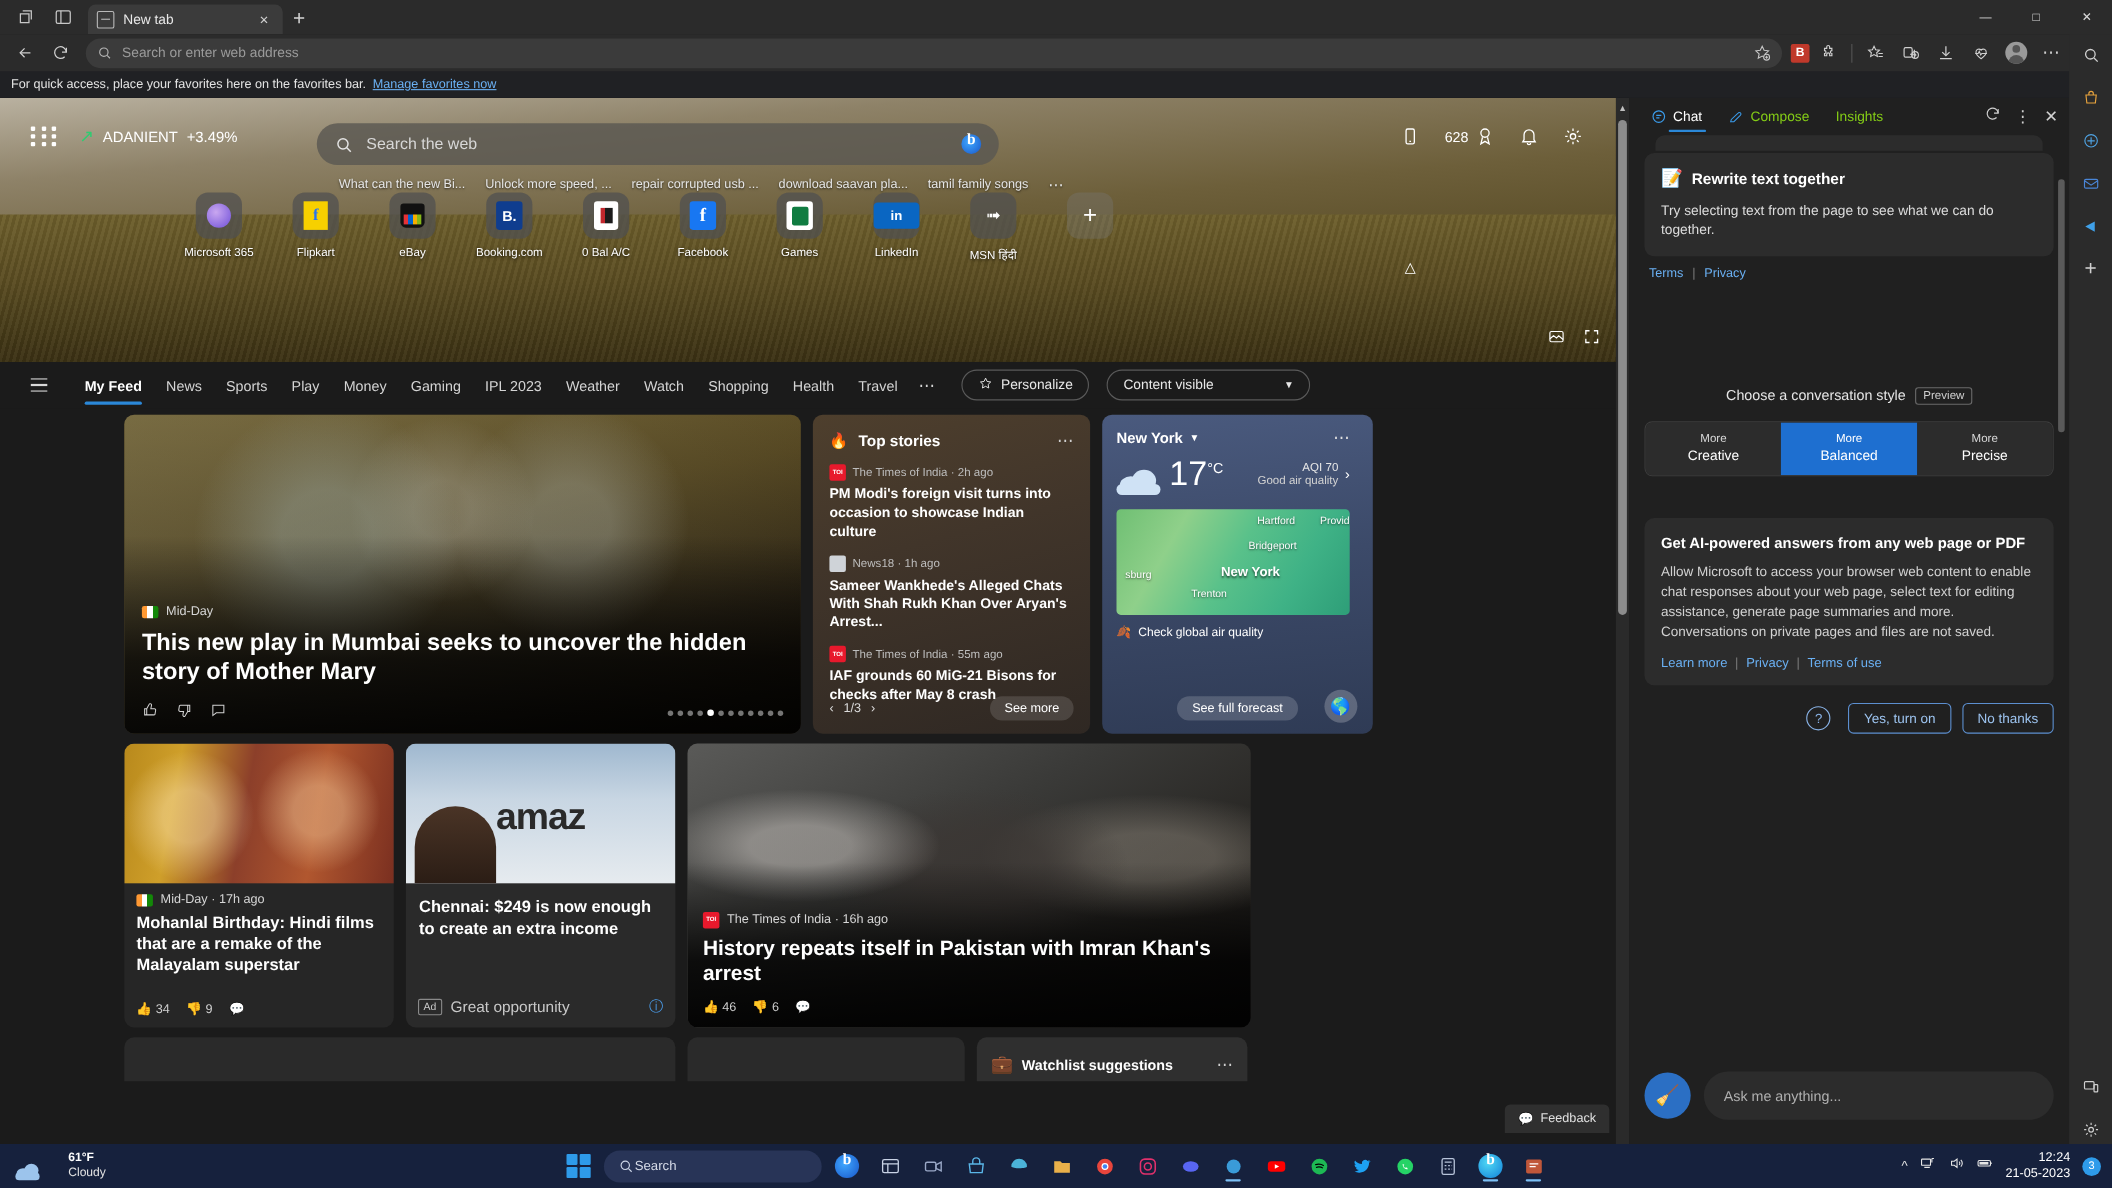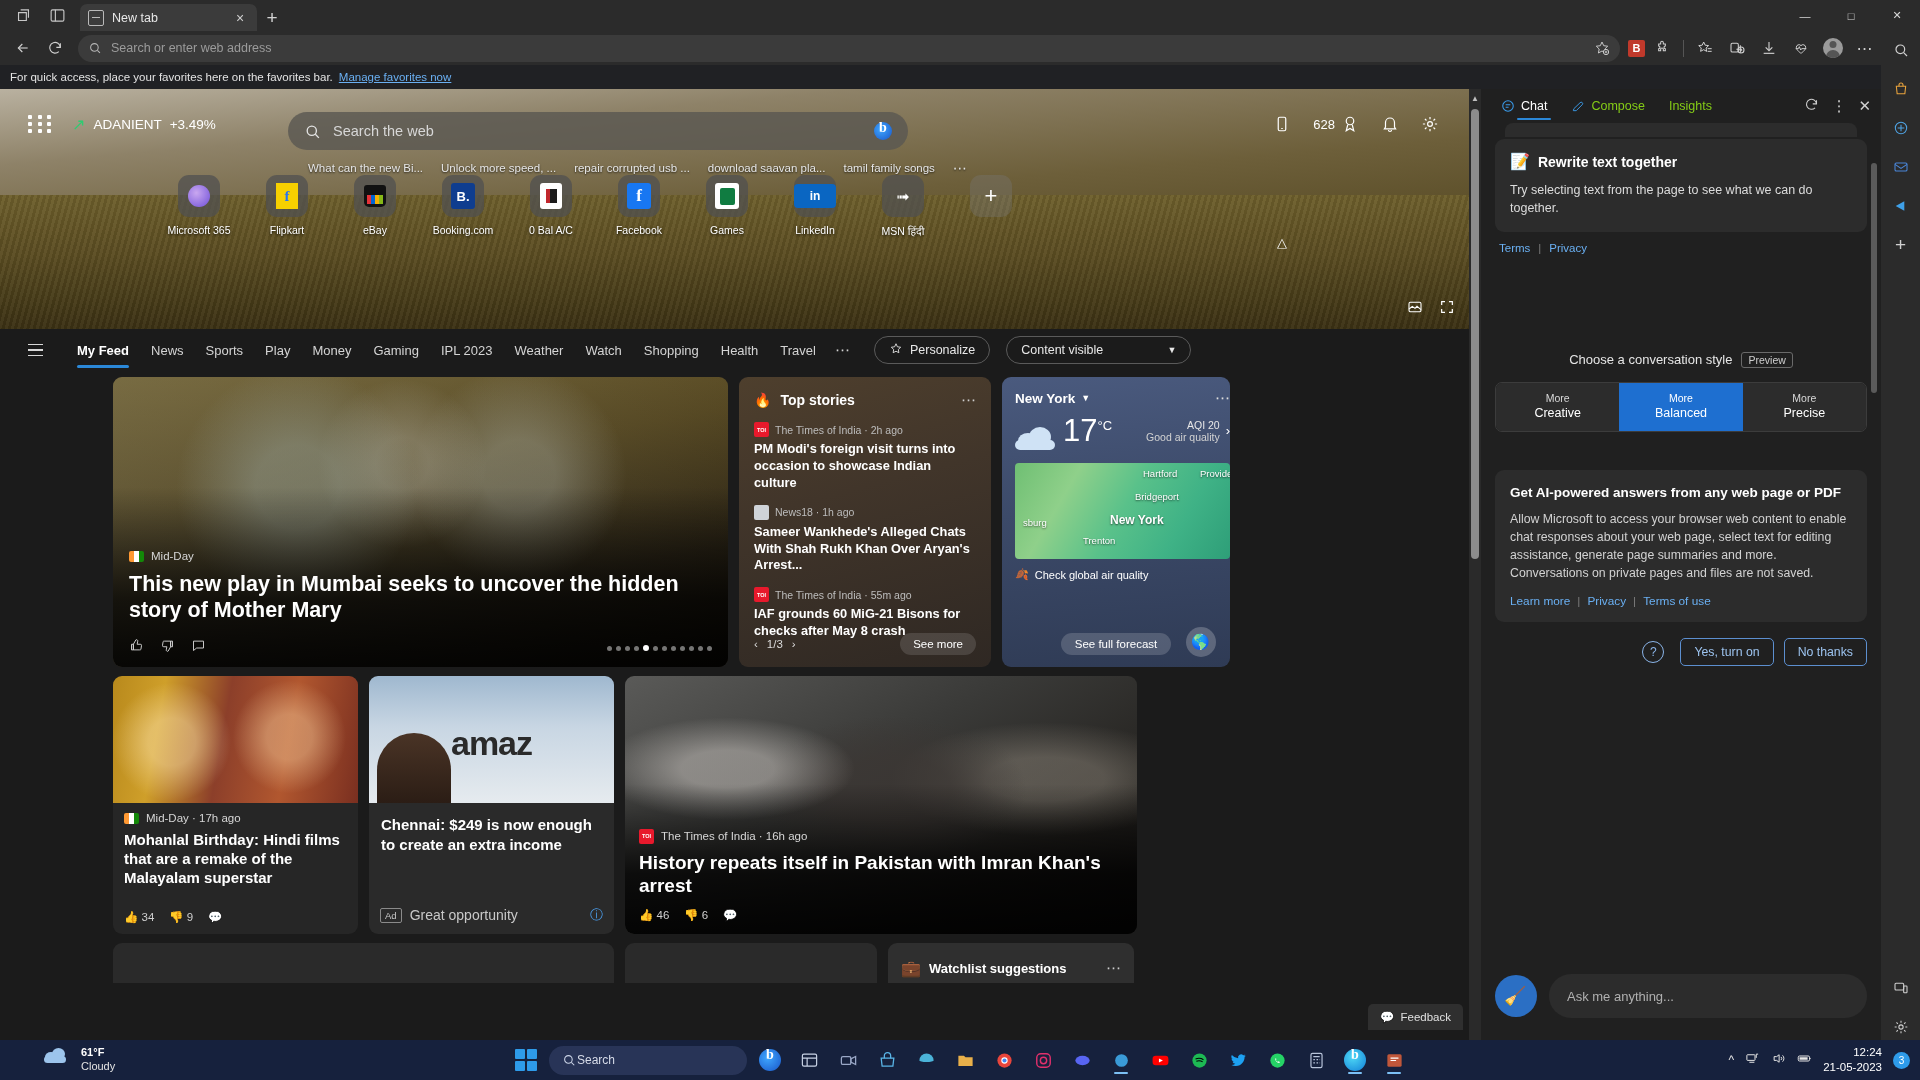--- a/index.html
+++ b/index.html
@@ -143,21 +143,21 @@
   .ts-head .t { color:#fff; font-size:14px; font-weight:700;}
   .ts-head .more { margin-left:auto; color:#cfcfcf; font-size:15px;}
   .ts-item { margin-top:13px;}
   .ts-item .sr { display:flex; align-items:center; gap:6px;}
   .ts-item .sr span { color:#bdbdbd; font-size:10.5px;}
   .ts-item .ti { color:#fff; font-size:12.8px; font-weight:700; line-height:1.32; margin-top:4px;}
   .ts-foot { position:absolute; left:15px; right:15px; bottom:12px; display:flex; align-items:center; }
   .ts-pager { display:flex; align-items:center; gap:9px; color:#dcdcdc; font-size:11.5px;}
   .ts-see { margin-left:auto; background:rgba(255,255,255,.13); border-radius:14px; color:#fff; font-size:11.5px; padding:5px 13px;}
 
-  .weather { width:228px; height:290px; background:linear-gradient(175deg,#4a5a7e 0%, #3c4a69 45%, #2f3b55 100%); padding:12px 0 0 13px; position:relative;}
+  .weather { width:246px; height:290px; background:linear-gradient(175deg,#4a5a7e 0%, #3c4a69 45%, #2f3b55 100%); padding:12px 21px 0 13px; position:relative;}
   .wx-head { display:flex; align-items:center; }
   .wx-city { color:#fff; font-size:13.5px; font-weight:700;}
   .wx-chev { color:#fff; font-size:9px; margin-left:6px;}
   .wx-more { margin-left:auto; color:#e0e0e0; font-size:15px;}
   .wx-main { display:flex; align-items:flex-start; margin-top:8px;}
   .wx-cloud { width:42px;height:30px; position:relative; margin-top:10px;}
   .wx-cloud i { position:absolute; background:#cfe2f5; border-radius:50%; display:block;}
   .wx-temp { color:#fff; font-size:31px; font-weight:300; margin-left:6px; line-height:1;}
   .wx-deg { color:#fff; font-size:13px; vertical-align:super;}
   .wx-aqi { margin-left:auto; text-align:right; margin-top:4px;}
@@ -270,21 +270,21 @@
 
   
   .rail { position:absolute; left:1881px; top:31px; width:39px; height:1009px; background:#2b2b2b;
           display:flex; flex-direction:column; align-items:center; padding-top:6px; gap:13px;}
   .rail .r { width:26px;height:26px; display:flex;align-items:center;justify-content:center; color:#d0d0d0;}
   .rail .r svg { width:16px;height:16px;}
   .rail .spacer { flex:1; }
 
   
   .taskbar { position:absolute; left:0; bottom:0; width:1920px; height:40px; background:#16213d; display:flex; align-items:center;}
-  .tb-weather { display:flex; align-items:flex-start; gap:15px; padding-left:14px;margin-left:30px; }
+  .tb-weather { display:flex; align-items:flex-end; gap:26px; padding-left:14px; }
   .tb-wic { width:22px;height:18px; position:relative;}
   .tb-wic i { position:absolute; background:#9cc4ec; border-radius:50%; display:block;}
   .tb-wtxt .a { color:#fff; font-size:11px; font-weight:700; line-height:1.25;}
   .tb-wtxt .b { color:#e3e3e3; font-size:11px; line-height:1.25;}
   .tb-center { position:absolute; left:50%; transform:translateX(-50%); display:flex; align-items:center; gap:7px;}
   .winlogo { width:22px;height:22px; display:grid; grid-template-columns:1fr 1fr; grid-template-rows:1fr 1fr; gap:2.5px;}
   .winlogo i { background:#2e9bea; display:block; border-radius:1px;}
   .tsearch { width:198px; height:29px; background:#283457; border-radius:16px; display:flex; align-items:center; gap:1px; padding:0 13px;}
   .tsearch .ph { color:#d6dbe8; font-size:12px;}
   .tbi { width:32px;height:32px; border-radius:5px; display:flex;align-items:center;justify-content:center; position:relative;}
@@ -679,21 +679,21 @@
           <div class="wx-main">
             <div class="wx-cloud">
               <i style="left:3px;top:8px;width:20px;height:16px"></i>
               <i style="left:14px;top:2px;width:22px;height:20px"></i>
               <i style="left:0px;top:15px;width:40px;height:10px;border-radius:6px"></i>
             </div>
             <div class="wx-temp">
               <span>17</span><span class="wx-deg">°C</span>
             </div>
             <div class="wx-aqi">
-              <div class="a1">AQI 20</div>
+              <div class="a1">AQI 70</div>
               <div class="a2">Good air quality</div>
             </div>
             <div style="color:#fff;font-size:13px;margin:8px 0 0 6px">›</div>
           </div>
           <div class="wx-map">
             <span class="lbl" style="left:8px;top:54px">sburg</span>
             <span class="lbl" style="left:128px;top:5px">Hartford</span>
             <span class="lbl" style="left:185px;top:5px">Providence</span>
             <span class="lbl" style="left:120px;top:28px">Bridgeport</span>
             <span class="lbl big" style="left:95px;top:50px">New York</span>

